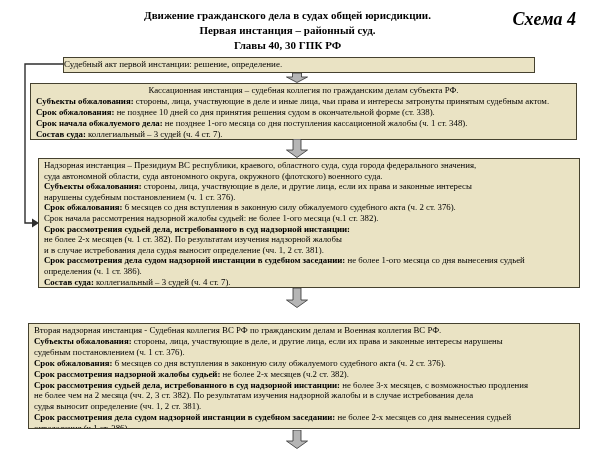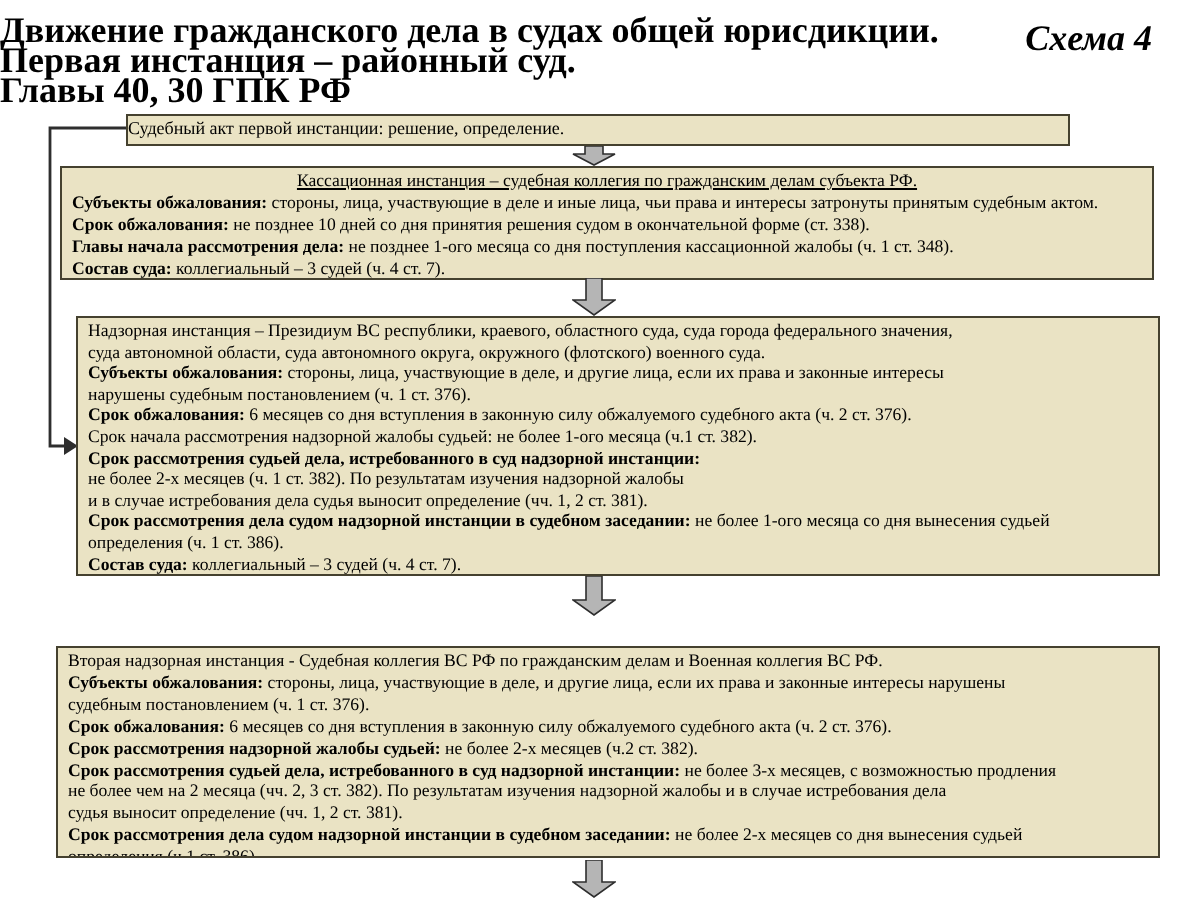--- a/index.html
+++ b/index.html
@@ -9,21 +9,21 @@
     font-family:"Liberation Serif","DejaVu Serif",serif;
     color:#000;
     position:relative;
     overflow:hidden;
   }
   .stage{position:absolute;inset:0;width:600px;height:449px;}
 
   
   .title-block{
     position:absolute;left:0;top:8px;width:575px;
-    text-align:left;font-weight:bold;font-size:18px;line-height:15px;
+    text-align:center;font-weight:bold;font-size:11px;line-height:15px;
   }
   .scheme-label{
     position:absolute;top:9px;right:24px;
     font-weight:bold;font-style:italic;font-size:18px;
   }
 
   
   .bar{
     position:absolute;left:63px;top:57px;width:472px;height:16px;
     background:var(--boxfill);border:1px solid var(--boxborder);
@@ -33,21 +33,21 @@
   }
   .tbox{
     position:absolute;
     background:var(--boxfill);border:1px solid var(--boxborder);
     box-sizing:border-box;
     font-size:8.8px;
     padding:1px 5px;
     overflow:hidden;
   }
   .tbox .line{white-space:nowrap;}
-  .tbox .line.center{text-align:center;text-decoration:underline;}
+  .tbox .line.center{text-align:center;}
   .box1{left:30px;top:83px;width:547px;height:57px;}
   .box1 .line{line-height:10.9px;}
   .box2{left:38px;top:158px;width:542px;height:130px;}
   .box2 .line{line-height:10.6px;}
   .box3{left:28px;top:323px;width:552px;height:106px;}
   .box3 .line{line-height:10.9px;}
 
   .arrow{position:absolute;}
   svg{display:block;}
 </style>
@@ -71,21 +71,21 @@
   </svg>
 
   <svg class="arrow" style="left:286px;top:73px;" width="22" height="10" viewBox="0 0 22 10">
     <polygon points="6.5,0 15.5,0 15.5,4 21.5,4 11,9.5 0.5,4 6.5,4" fill="#b5b5b5" stroke="#2e2e2e" stroke-width="0.8"></polygon>
   </svg>
 
   <div class="tbox box1">
       <div class="line center">Кассационная инстанция – судебная коллегия по гражданским делам субъекта РФ.</div>
       <div class="line"><b>Субъекты обжалования:</b> стороны, лица, участвующие в деле и иные лица, чьи права и интересы затронуты принятым судебным актом.</div>
       <div class="line"><b>Срок обжалования:</b> не позднее 10 дней со дня принятия решения судом в окончательной форме (ст. 338).</div>
-      <div class="line"><b>Главы начала рассмотрения дела:</b> не позднее 1-ого месяца со дня поступления кассационной жалобы (ч. 1 ст. 348).</div>
+      <div class="line"><b>Срок начала обжалуемого дела:</b> не позднее 1-ого месяца со дня поступления кассационной жалобы (ч. 1 ст. 348).</div>
       <div class="line"><b>Состав суда:</b> коллегиальный – 3 судей (ч. 4 ст. 7).</div>
     </div>
 
   <svg class="arrow" style="left:286px;top:139px;" width="22" height="19" viewBox="0 0 22 19">
     <polygon points="7,0 15,0 15,11 21.5,11 11,18.5 0.5,11 7,11" fill="#b5b5b5" stroke="#2e2e2e" stroke-width="0.8"></polygon>
   </svg>
 
   <div class="tbox box2">
       <div class="line">Надзорная инстанция – Президиум ВС республики, краевого, областного суда, суда города федерального значения,</div>
       <div class="line">суда автономной области, суда автономного округа, окружного (флотского) военного суда.</div>

